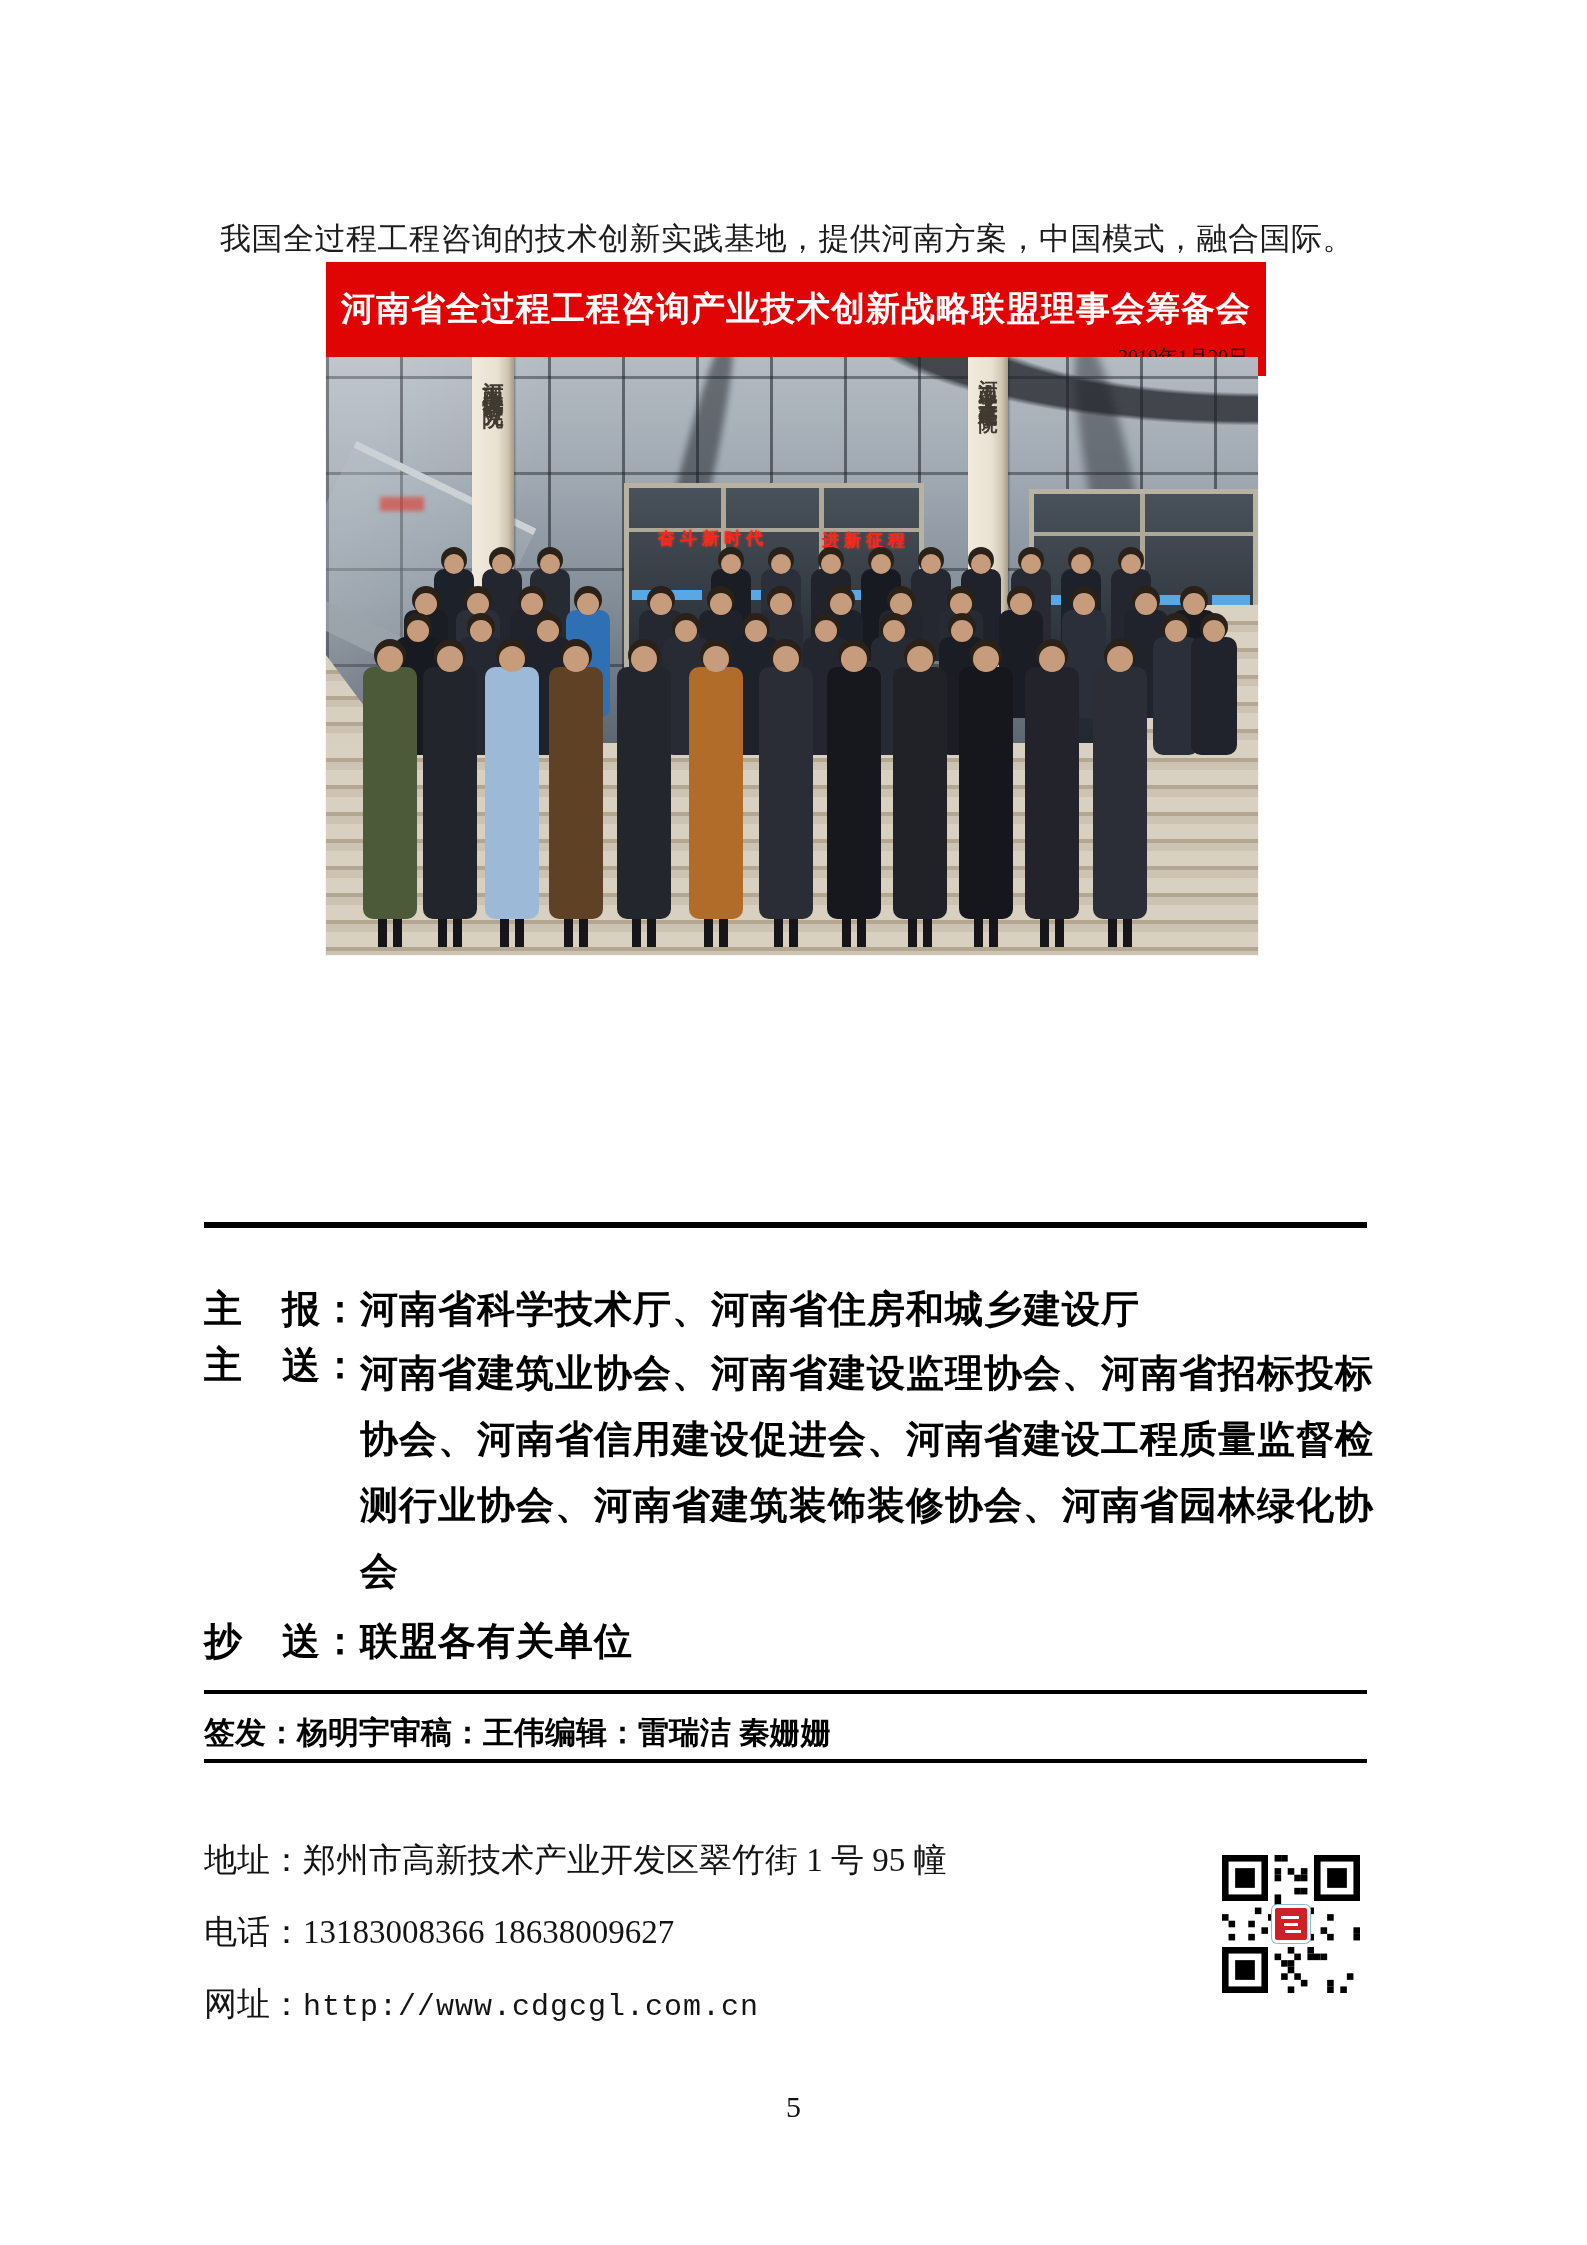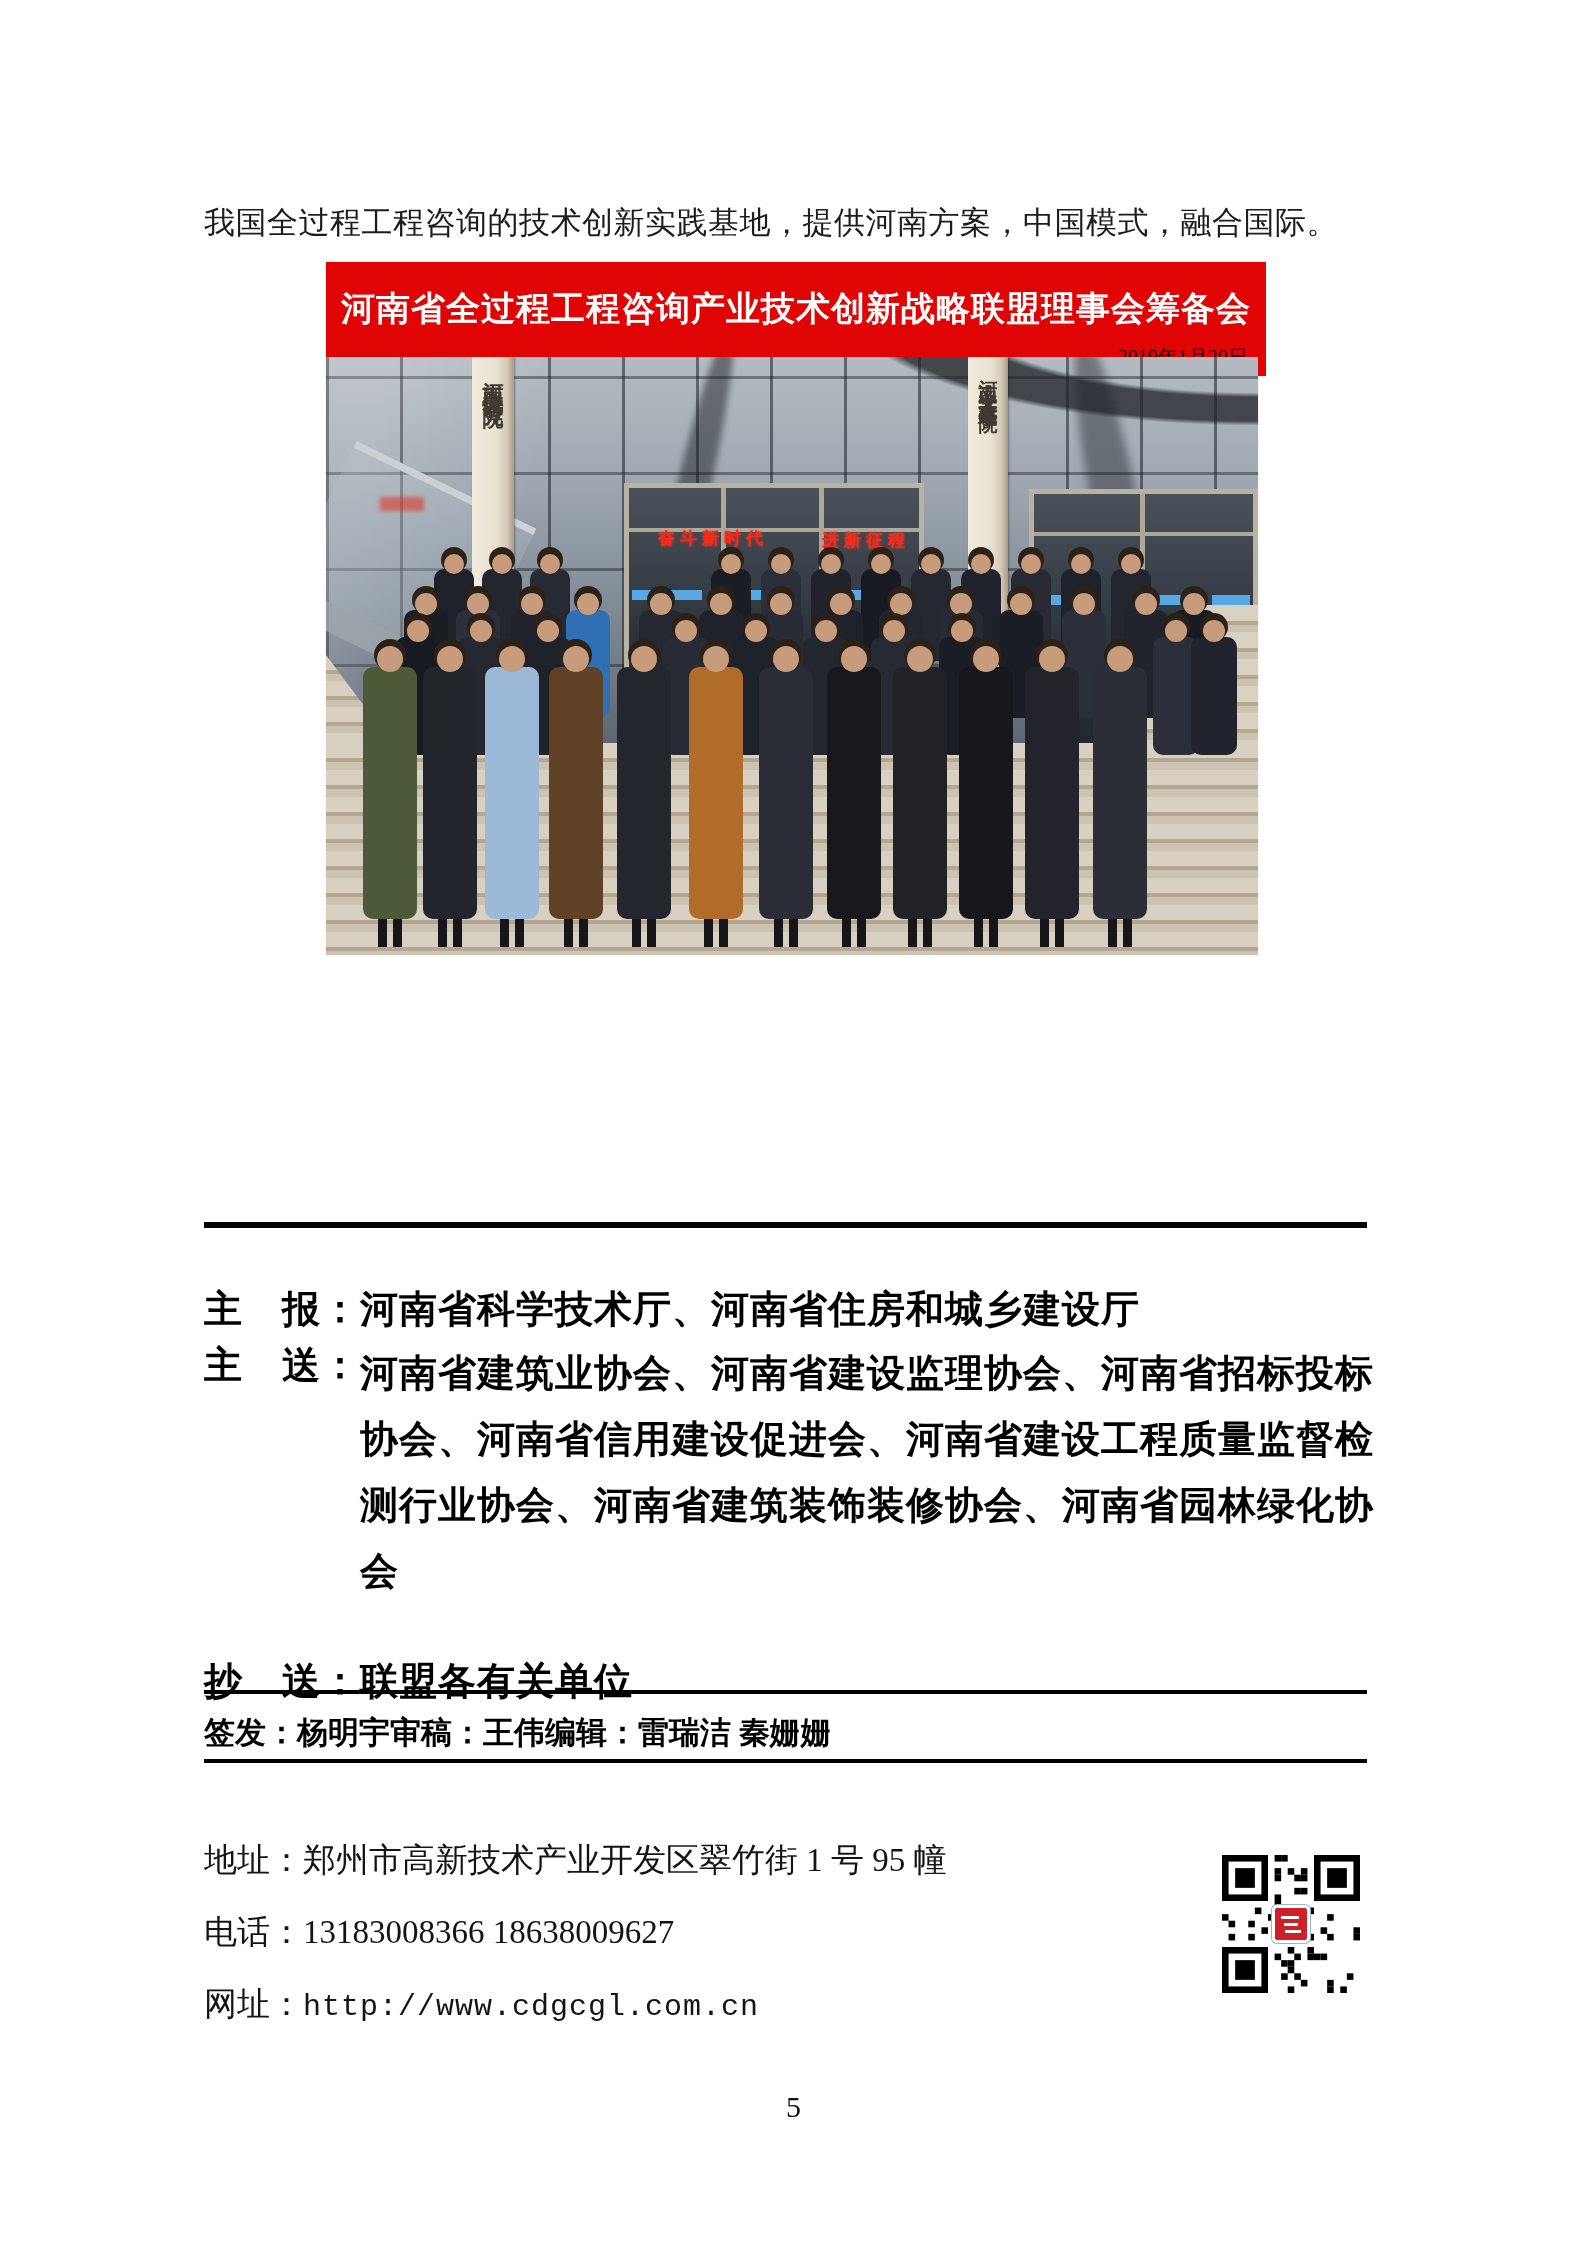--- a/index.html
+++ b/index.html
@@ -1,19 +1,19 @@
 <!DOCTYPE html>
 <html><head>
 <meta charset="utf-8">
 <style>
   html,body{margin:0;padding:0;background:#ffffff;}
   .page{position:relative;width:1587px;height:2245px;background:#ffffff;overflow:hidden;
         font-family:"Liberation Serif",serif;color:#1a1a1a;}
 
-  .intro{position:absolute;left:204px;top:202px;width:1160px;margin:0;
+  .intro{position:absolute;left:204px;top:202px;width:1160px;margin:16px;
          font-size:31px;letter-spacing:0.5px;white-space:nowrap;color:#1c1c1c;}
 
   
   .photo{position:absolute;left:326px;top:262px;width:932px;height:693px;margin:0;
          box-shadow:0 0 0 1px rgba(0,0,0,0.04);}
   .banner{position:absolute;left:0;top:0;width:932px;height:114px;background:#e10404;padding-left:8px;}
   .banner-title{position:absolute;left:0;top:24px;width:100%;text-align:center;
         font-family:"Liberation Sans",sans-serif;font-weight:bold;font-size:34px;
         color:#ffffff;letter-spacing:1px;white-space:nowrap;}
   .banner-date{position:absolute;right:18px;bottom:5px;font-size:20px;color:#000000;}
@@ -87,21 +87,21 @@
   .rule-thin2{top:1759px;height:4px;}
 
   
   .dist-row{position:absolute;left:204px;display:flex;
       font-family:"Liberation Sans",sans-serif;font-weight:bold;font-size:38px;
       color:#000;letter-spacing:1px;white-space:nowrap;}
   .dist-label{flex:0 0 auto;}
   .dist-lines div{line-height:66px;height:66px;}
   .row-zhubao{top:1258px;margin-top:26px;}
   .row-zhusong{top:1340px;}
-  .row-chaosong{top:1656px;font-family:Liberation Serif, serif;}
+  .row-chaosong{top:1616px;font-family:Liberation Serif, serif;}
 
   
   .signoff{position:absolute;left:204px;top:1712px;width:1163px;display:flex;
       font-family:"Liberation Serif",serif;font-weight:bold;
       font-size:31px;color:#000;white-space:nowrap;}
 
   
   .contact-line{position:absolute;left:204px;font-size:33px;color:#141414;white-space:nowrap;
       font-family:"Liberation Serif",serif;}
   .contact-addr{top:1838px;}

